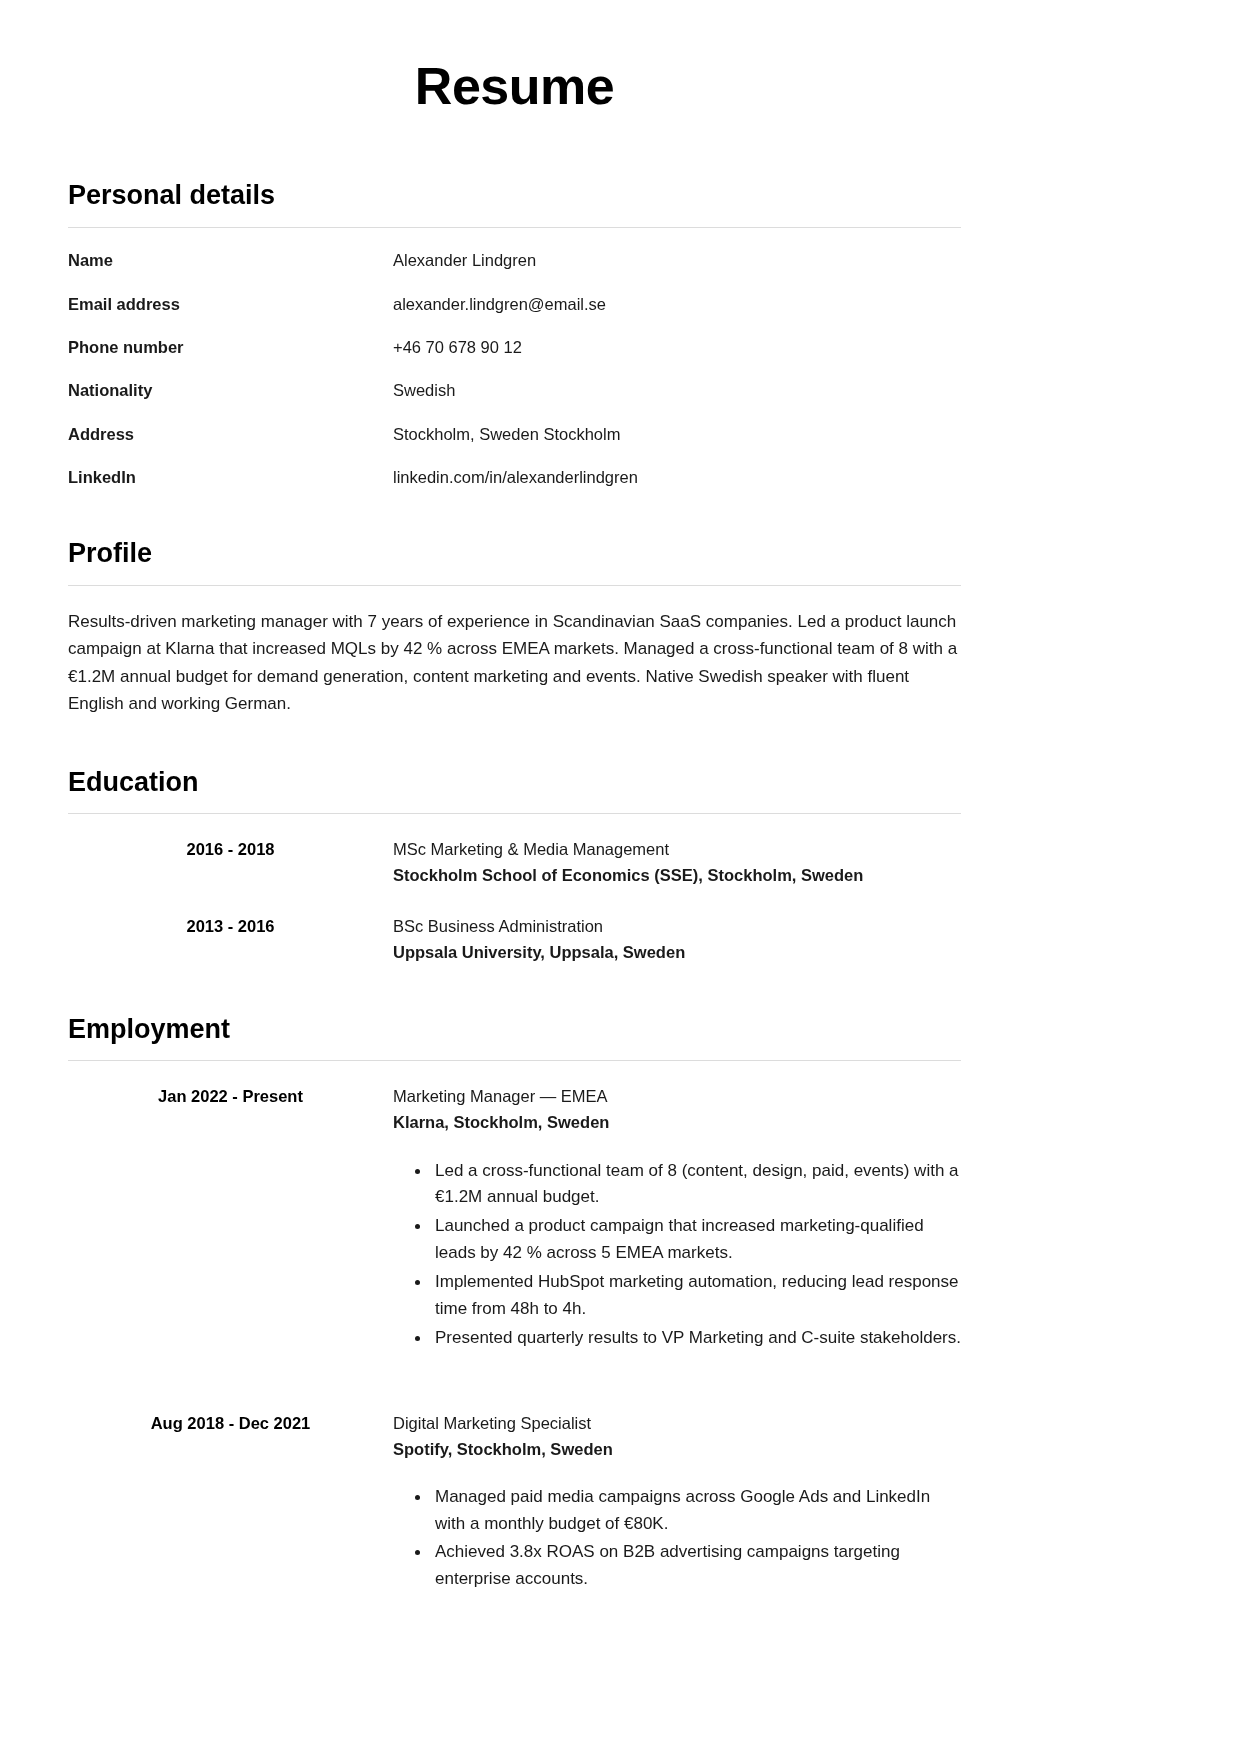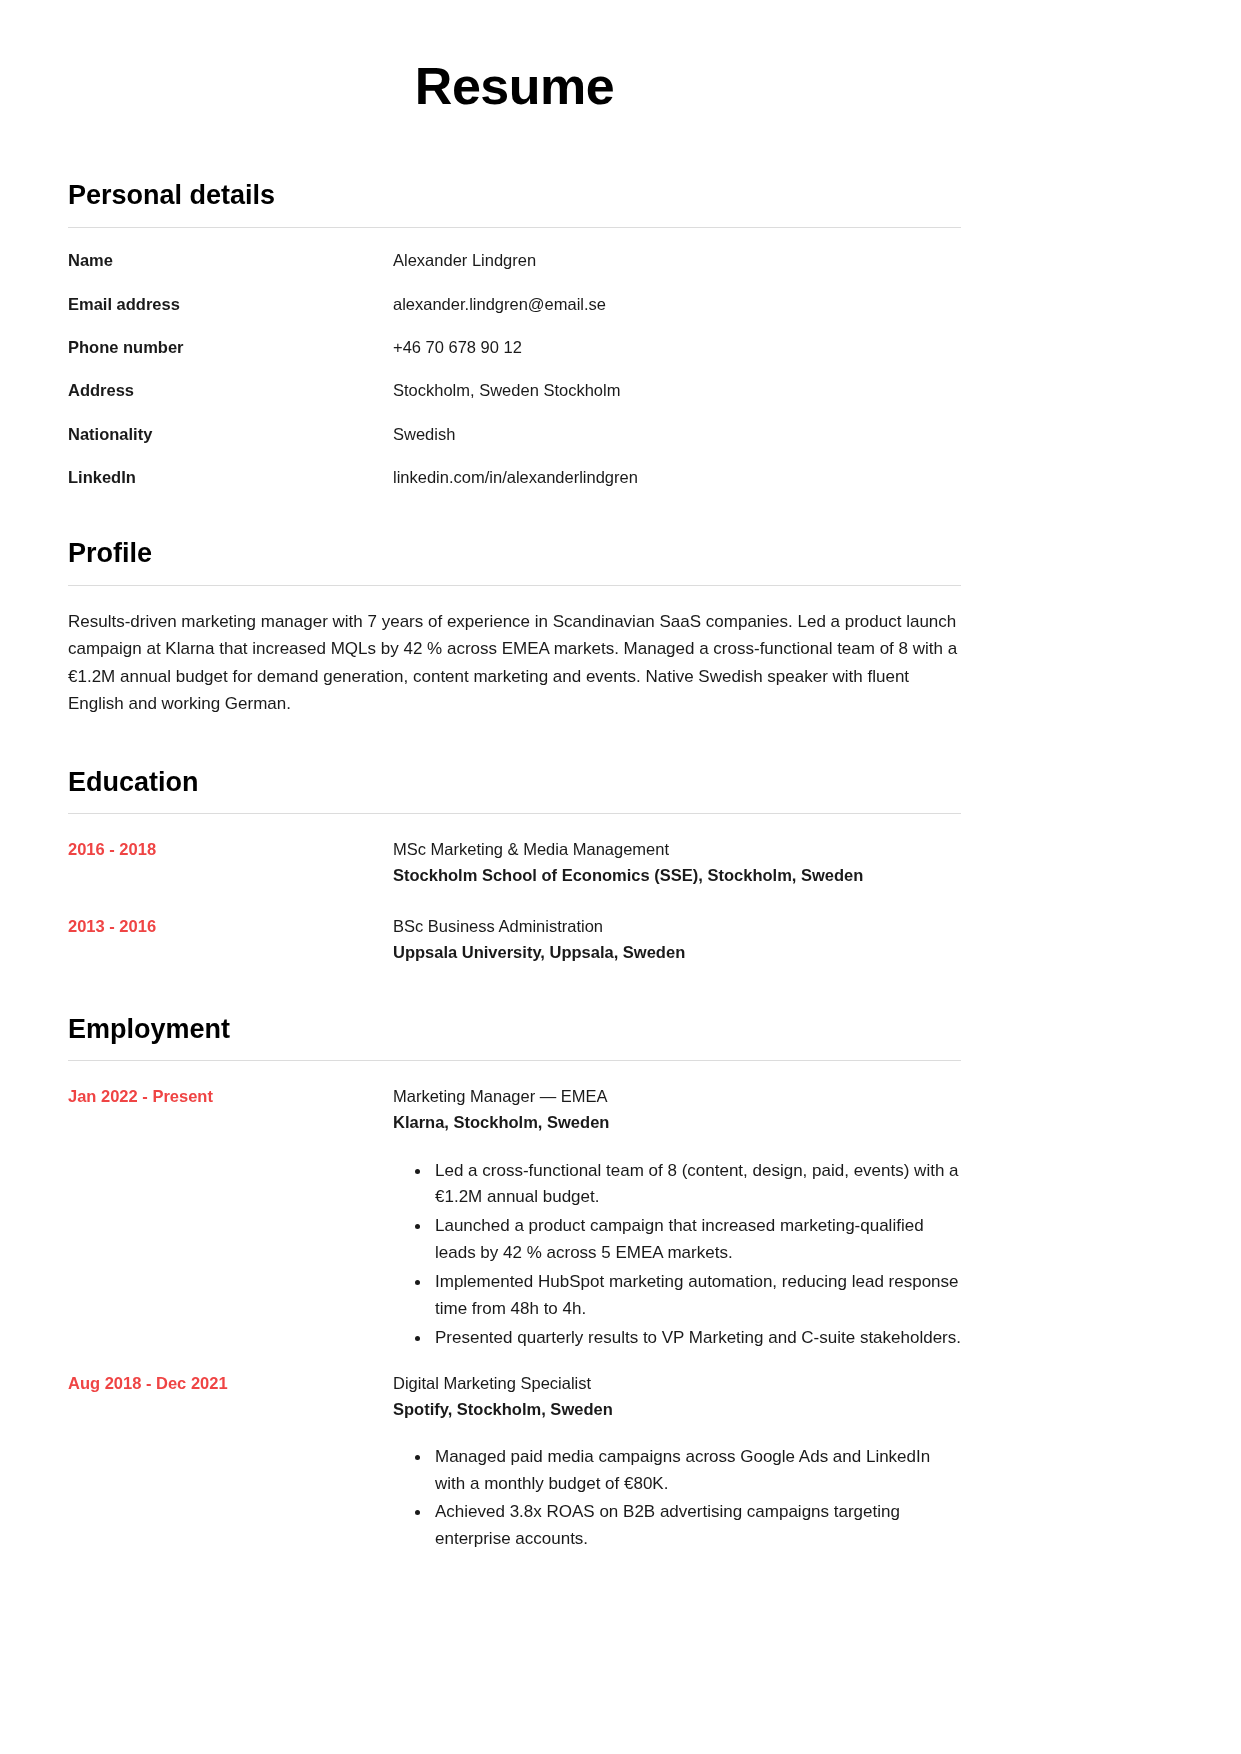--- a/index.html
+++ b/index.html
@@ -93,23 +93,24 @@
     display: flex;
     align-items: flex-start;
     margin-bottom: 24px;
   }
   .entry:last-child { margin-bottom: 0; }
   .entry-period {
     width: 325px;
     flex: 0 0 325px;
     font-size: 16.5px;
     font-weight: bold;
-    color: #ef4444;
+    color: #000000;
     line-height: 1.58;
     padding-top: 0px;
+    text-align: center;
   }
   .entry-body {
     flex: 1 1 auto;
     min-width: 0;
   }
   .entry-heading {
     font-size: 16.5px;
     font-weight: normal;
     color: #1a1a1a;
     line-height: 1.58;
@@ -128,21 +129,21 @@
   .bullets li {
     font-size: 17px;
     line-height: 1.58;
     color: #1a1a1a;
     margin-bottom: 2px;
     padding-left: 4px;
   }
   .bullets li::marker {
     font-size: 15px;
   }
-  .employment-entry { margin-bottom: 16px; }
+  .employment-entry { margin-bottom: 56px; }
   .employment-entry:last-child { margin-bottom: 12px; }
 </style>
 </head>
 <body>
 
 <div class="page">
 
   <h1 class="doc-title">Resume</h1>
 
   <div class="content">
@@ -157,26 +158,26 @@
       </div>
       <div class="detail-row">
         <div class="detail-label">Email address</div>
         <div class="detail-value">alexander.lindgren@email.se</div>
       </div>
       <div class="detail-row">
         <div class="detail-label">Phone number</div>
         <div class="detail-value">+46 70 678 90 12</div>
       </div>
       <div class="detail-row">
+        <div class="detail-label">Nationality</div>
+        <div class="detail-value">Swedish</div>
+      </div>
+      <div class="detail-row">
         <div class="detail-label">Address</div>
         <div class="detail-value">Stockholm, Sweden Stockholm</div>
-      </div>
-      <div class="detail-row">
-        <div class="detail-label">Nationality</div>
-        <div class="detail-value">Swedish</div>
       </div>
       <div class="detail-row">
         <div class="detail-label">LinkedIn</div>
         <div class="detail-value">linkedin.com/in/alexanderlindgren</div>
       </div>
     </section>
 
     <section class="section">
       <h2 class="section-title">Profile</h2>
       <hr class="section-rule">

